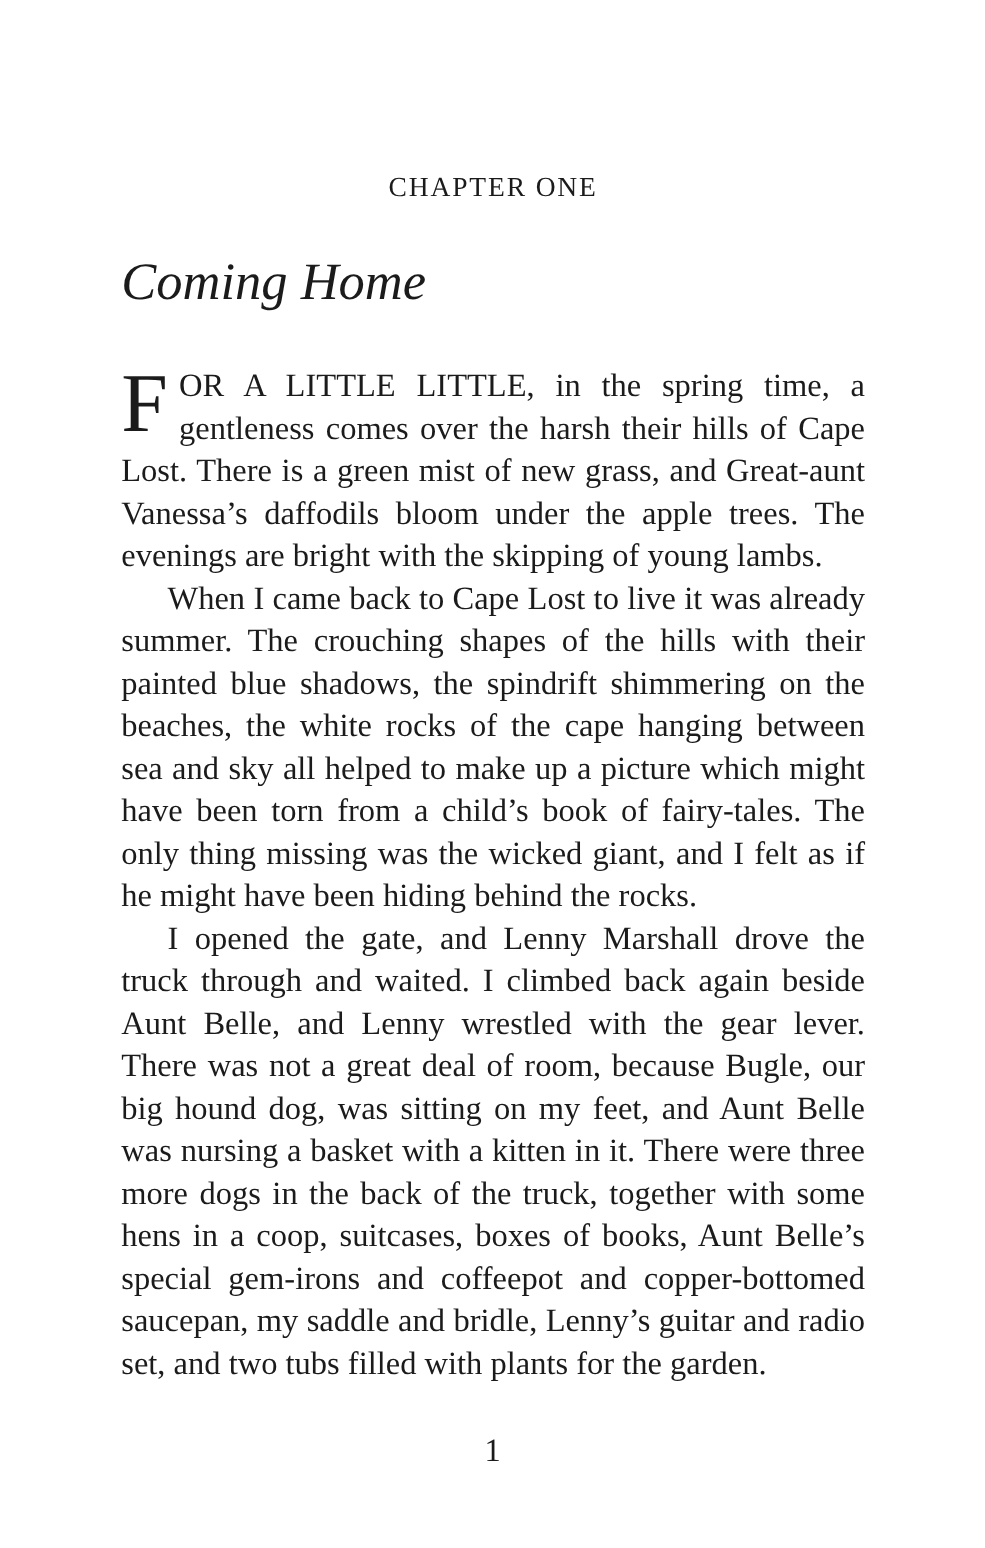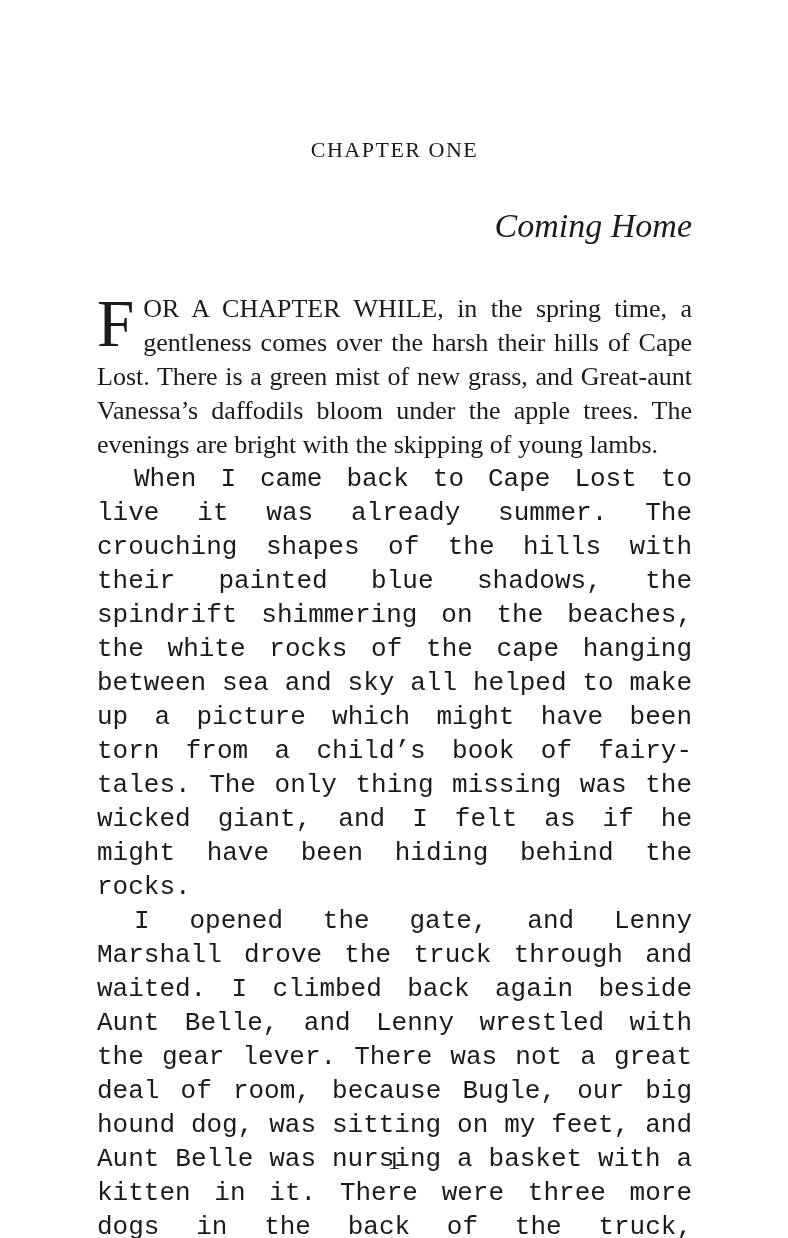--- a/index.html
+++ b/index.html
@@ -19,35 +19,34 @@
     overflow: hidden;
   }
   .chapter-label {
     text-align: center;
     font-size: 22px;
     letter-spacing: 1.5px;
     line-height: 24px;
     margin: 0 0 40px 0;
   }
   .chapter-title {
-    text-align: right;
+    text-align: left;
     font-style: italic;
-    font-size: 34px;
+    font-size: 42px;
     line-height: 48px;
     margin: 0 0 42px 0;
   }
   .body-text p {
     margin: 0;
     font-size: 26px;
     line-height: 34px;
     text-align: justify;
   }
   .body-text p.indent {
     text-indent: 37px;
-    font-family: Liberation Mono, monospace;
   }
   .dropcap {
     float: left;
     font-size: 67px;
     line-height: 55px;
     margin: 4px 9px 0 0;
   }
   .page-number {
     position: absolute;
     left: 0;
@@ -60,21 +59,21 @@
 </style>
 </head>
 <body>
 
 <div class="page">
   <div class="chapter-label">CHAPTER ONE</div>
 
   <div class="chapter-title">Coming Home</div>
 
   <div class="body-text">
-    <p class="para-first"><span class="dropcap">F</span><span class="lead-caps">OR A CHAPTER WHILE,</span><span> in the spring time, a gentleness comes over the harsh their hills of Cape Lost. There is a green mist of new grass, and Great-aunt Vanessa’s daffodils bloom under the apple trees. The evenings are bright with the skipping of young lambs.</span></p>
+    <p class="para-first"><span class="dropcap">F</span><span class="lead-caps">OR A LITTLE LITTLE,</span><span> in the spring time, a gentleness comes over the harsh their hills of Cape Lost. There is a green mist of new grass, and Great-aunt Vanessa’s daffodils bloom under the apple trees. The evenings are bright with the skipping of young lambs.</span></p>
 
     <p class="indent">When I came back to Cape Lost to live it was already summer. The crouching shapes of the hills with their painted blue shadows, the spindrift shimmering on the beaches, the white rocks of the cape hanging between sea and sky all helped to make up a picture which might have been torn from a child’s book of fairy-tales. The only thing missing was the wicked giant, and I felt as if he might have been hiding behind the rocks.</p>
 
     <p class="indent">I opened the gate, and Lenny Marshall drove the truck through and waited. I climbed back again beside Aunt Belle, and Lenny wrestled with the gear lever. There was not a great deal of room, because Bugle, our big hound dog, was sitting on my feet, and Aunt Belle was nursing a basket with a kitten in it. There were three more dogs in the back of the truck, together with some hens in a coop, suitcases, boxes of books, Aunt Belle’s special gem-irons and coffeepot and copper-bottomed saucepan, my saddle and bridle, Lenny’s guitar and radio set, and two tubs filled with plants for the garden.</p>
   </div>
 
   <div class="page-number">1</div>
 </div>
 
 </body></html>

